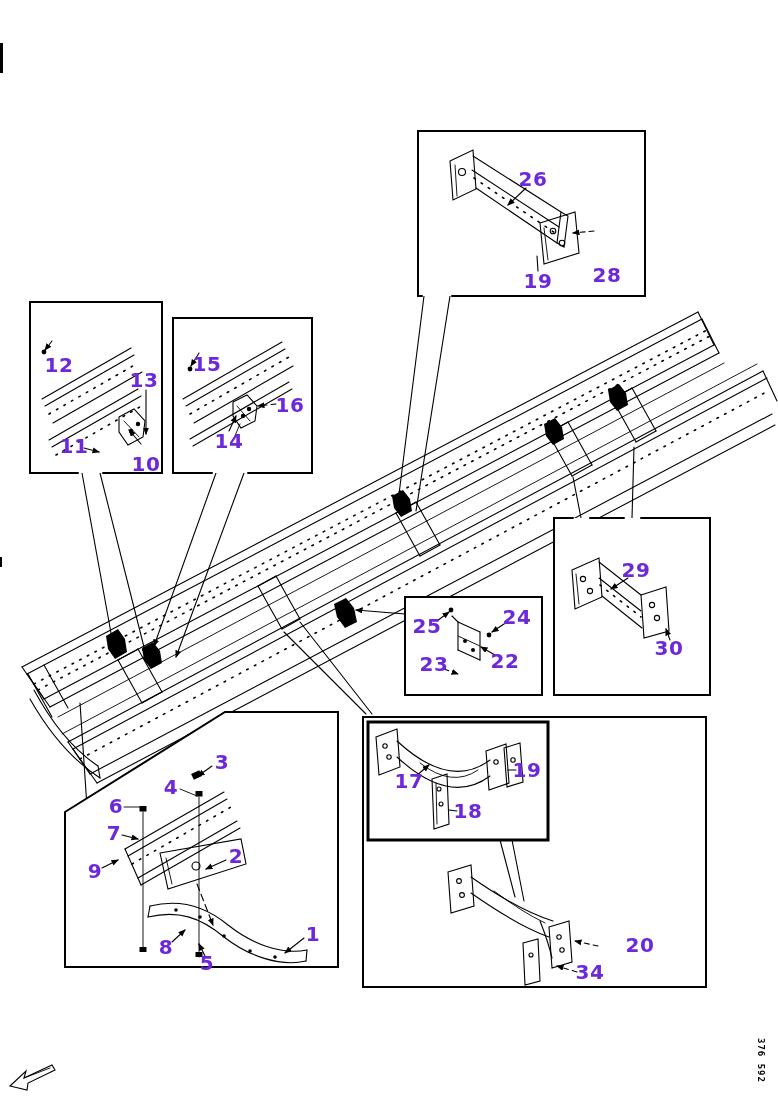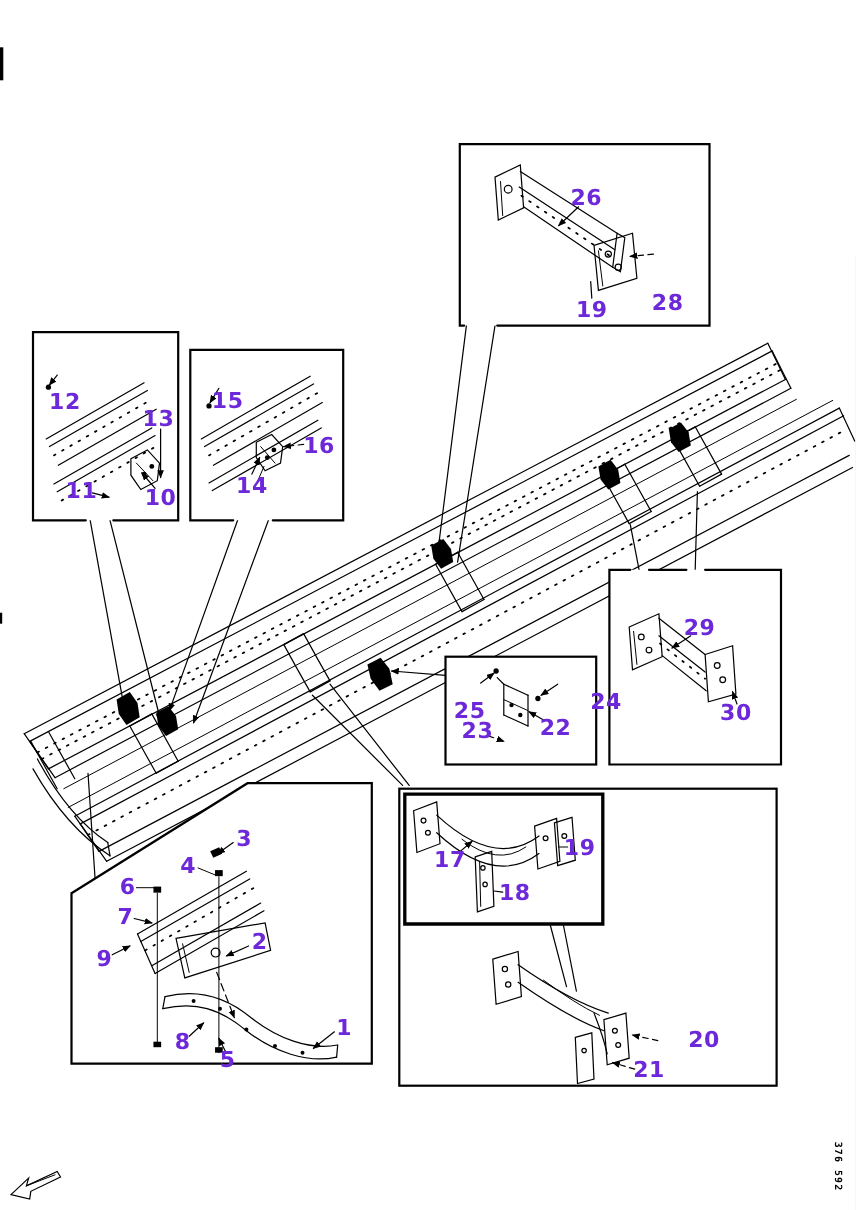--- a/index.html
+++ b/index.html
@@ -305,36 +305,36 @@
 <div class="labels-layer" id="labels-layer">
       <span class="part-label" style="left: 313px; top: 934px;">1</span>
       <span class="part-label" style="left: 236px; top: 856px;">2</span>
       <span class="part-label" style="left: 222px; top: 762px;">3</span>
       <span class="part-label" style="left: 171px; top: 787px;">4</span>
       <span class="part-label" style="left: 207px; top: 963px;">5</span>
       <span class="part-label" style="left: 116px; top: 806px;">6</span>
       <span class="part-label" style="left: 114px; top: 833px;">7</span>
       <span class="part-label" style="left: 166px; top: 947px;">8</span>
       <span class="part-label" style="left: 95px; top: 871px;">9</span>
-      <span class="part-label" style="left: 146px; top: 452px;">10</span>
+      <span class="part-label" style="left: 146px; top: 464px;">10</span>
       <span class="part-label" style="left: 74px; top: 446px;">11</span>
       <span class="part-label" style="left: 59px; top: 333px; margin-top: 32px;">12</span>
       <span class="part-label" style="left: 144px; top: 380px;">13</span>
       <span class="part-label" style="left: 229px; top: 441px;">14</span>
       <span class="part-label" style="left: 207px; top: 364px;">15</span>
       <span class="part-label" style="left: 290px; top: 405px;">16</span>
       <span class="part-label" style="left: 409px; top: 781px;">17</span>
       <span class="part-label" style="left: 468px; top: 811px;">18</span>
       <span class="part-label" style="left: 527px; top: 770px;">19</span>
       <span class="part-label" style="left: 640px; top: 945px;">20</span>
-      <span class="part-label" style="left: 590px; top: 972px;">21</span>
+      <span class="part-label" style="left: 590px; top: 972px;">34</span>
       <span class="part-label" style="left: 505px; top: 661px; text-align: center;">22</span>
       <span class="part-label" style="left: 434px; top: 664px;">23</span>
-      <span class="part-label" style="left: 517px; top: 638px; margin-left: 34px;">24</span>
-      <span class="part-label" style="left: 427px; top: 646px;">25</span>
+      <span class="part-label" style="left: 517px; top: 617px;">24</span>
+      <span class="part-label" style="left: 427px; top: 626px;">25</span>
       <span class="part-label" style="left: 533px; top: 179px;">26</span>
       <span class="part-label" style="left: 538px; top: 281px;">19</span>
       <span class="part-label" style="left: 607px; top: 231px; margin-top: 44px;">28</span>
       <span class="part-label" style="left: 636px; top: 570px; text-align: center;">29</span>
       <span class="part-label" style="left: 669px; top: 648px;">30</span>
     </div>
 
 <div class="figure-code">376 592</div>
 
 </div>

